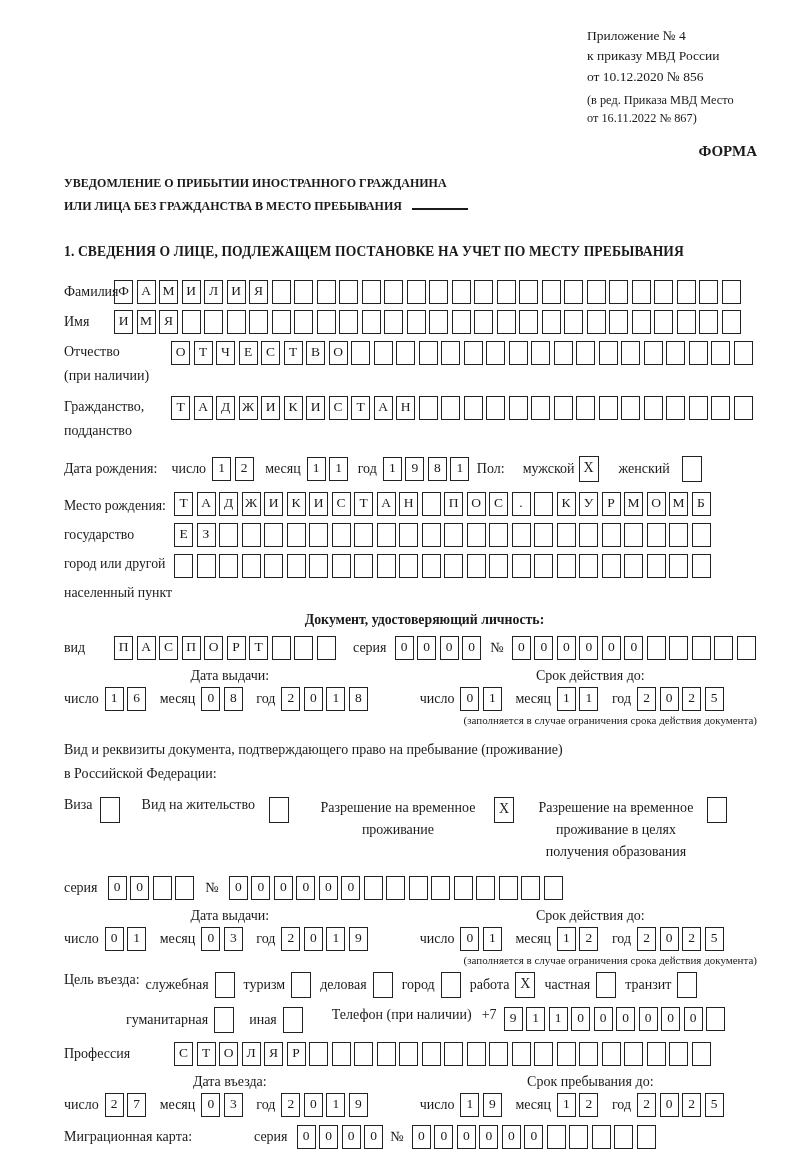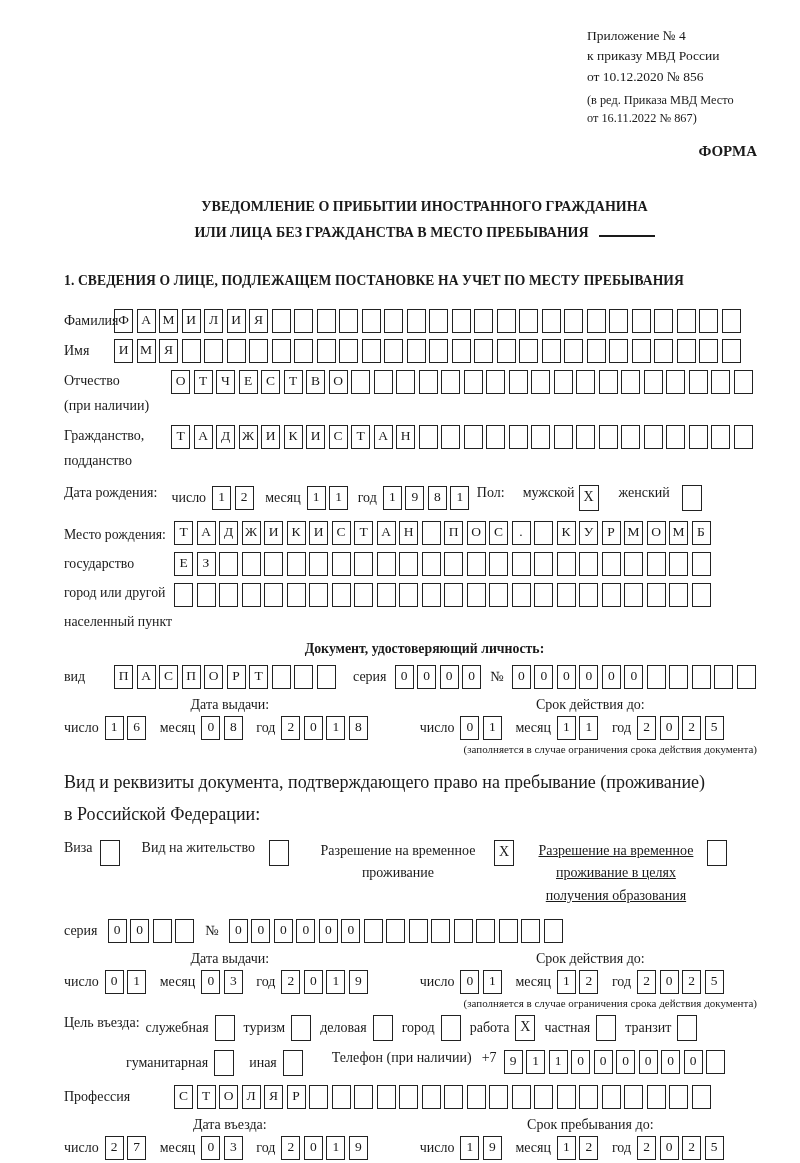--- a/index.html
+++ b/index.html
@@ -11,21 +11,21 @@
     overflow:hidden;
   }
   .page { width:800px; height:1163px; padding:26px 15px 10px 64px; }
 
   
   .appendix { width:190px; margin-left:auto; margin-right:8px; font-size:13.5px; line-height:1.5; }
   .appendix .amend { font-size:12.3px; line-height:1.45; margin-top:5px; }
   .forma { text-align:right; padding-right:28px; font-weight:bold; font-size:15px; margin-top:16px; }
 
   
-  .title { text-align:center; font-weight:bold; font-size:14px; line-height:1.85; margin-top:34px; }
+  .title { text-align:left; font-weight:bold; font-size:12px; line-height:1.85; margin-top:12px; }
   .blank-line { display:inline-block; width:56px; border-bottom:2.2px solid #1a1a1a; margin-left:10px; vertical-align:baseline; }
 
   .sec-heading { font-weight:bold; font-size:13.6px; margin-top:27px; margin-bottom:20px; letter-spacing:0.1px; }
 
   
   .cells { display:inline-flex; flex-wrap:nowrap; }
   .cell {
     display:inline-block; width:19px; height:24px;
     border:1.9px solid #222; margin-right:3.5px;
     text-align:center; font-size:13.5px; line-height:20px; font-family:"Liberation Serif", serif;
@@ -40,50 +40,50 @@
   .lbl-50 { width:50px; }
   .lbl-107 { width:107px; }
   .lbl-110 { width:110px; }
 
   .stack-lbl { font-size:14px; line-height:1.75; }
 
   .pat-row, .cit-row { align-items:flex-start; }
   .pat-row .cells, .cit-row .cells { margin-top:1px; }
 
   
-  .inline-row { display:flex; font-size:14px; margin:12px 0 10px; }
+  .inline-row { display:flex; align-items:center; font-size:14px; margin:12px 0 10px; }
   .dlabel { margin:0 6px 0 0; }
   .dgroup { display:inline-flex; align-items:center; }
 
   
   .bp-block { display:flex; margin-top:4px; }
   .bp-labels { width:110px; font-size:13.8px; line-height:2.1; }
   .bp-rows .cells { display:flex; margin-bottom:7px; }
 
   .doc-heading { text-align:center; font-weight:bold; font-size:13.8px; margin:4px 0 8px; }
 
   
   .dates-heads { display:flex; font-size:14px; margin-top:8px; }
   .dates-heads .h1 { width:46%; text-align:center; }
   .dates-heads .h2 { width:54%; text-align:center; }
   .dates-row { display:flex; align-items:center; font-size:14px; margin-top:3px; }
   .dates-row .half1 { width:46%; display:flex; align-items:center; }
   .dates-row .half2 { width:54%; display:flex; align-items:center; padding-left:24px; }
   .dates-row .dgroup { margin-right:10px; }
   .note-right { text-align:right; font-size:11px; margin:3px 0 6px; padding-right:28px; }
 
-  .intro { font-size:18px; line-height:1.75; margin-top:12px; }
+  .intro { font-size:14px; line-height:1.75; margin-top:12px; }
 
   
   .resopt-row { display:flex; align-items:flex-start; font-size:14px; margin:10px 0 12px; }
   .opt { display:flex; align-items:flex-start; }
   .opt .olbl { margin-right:7px; }
   .opt .center { text-align:center; line-height:1.6; }
   .w175 { width:178px; }
-  .w168 { width:168px;text-decoration:underline; }
+  .w168 { width:168px; }
 
   
   .purpose-row { display:flex; font-size:14px; margin-bottom:9px; flex-wrap:nowrap; }
   .purpose-row .pitem { display:flex; align-items:center; margin-right:9px; }
   .purpose-row .pitem .plbl { margin-right:6px; }
 
   .mig-row { display:flex; align-items:center; font-size:14px; margin:8px 0 10px; }
 </style>
 </head>
 <body>

